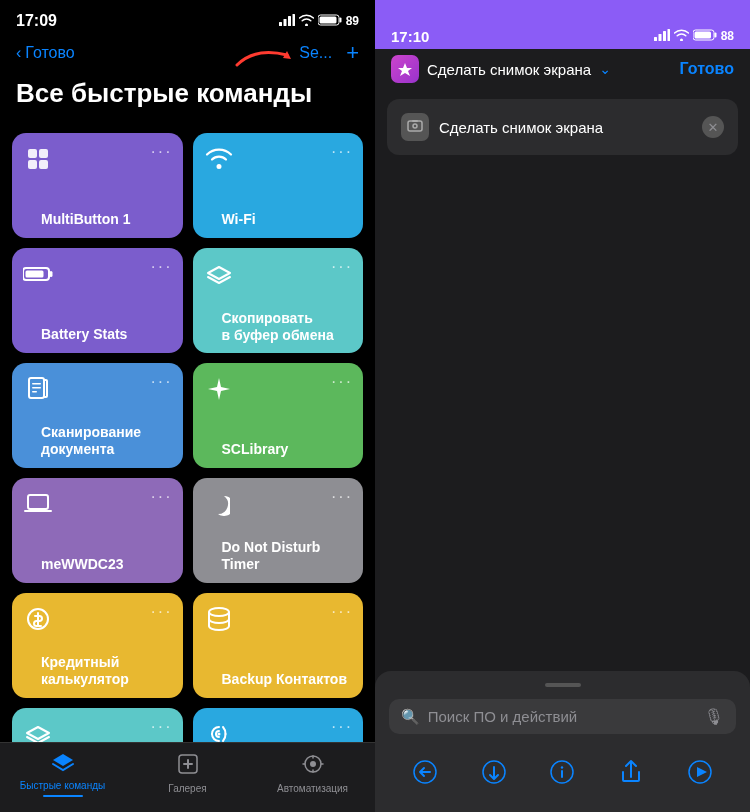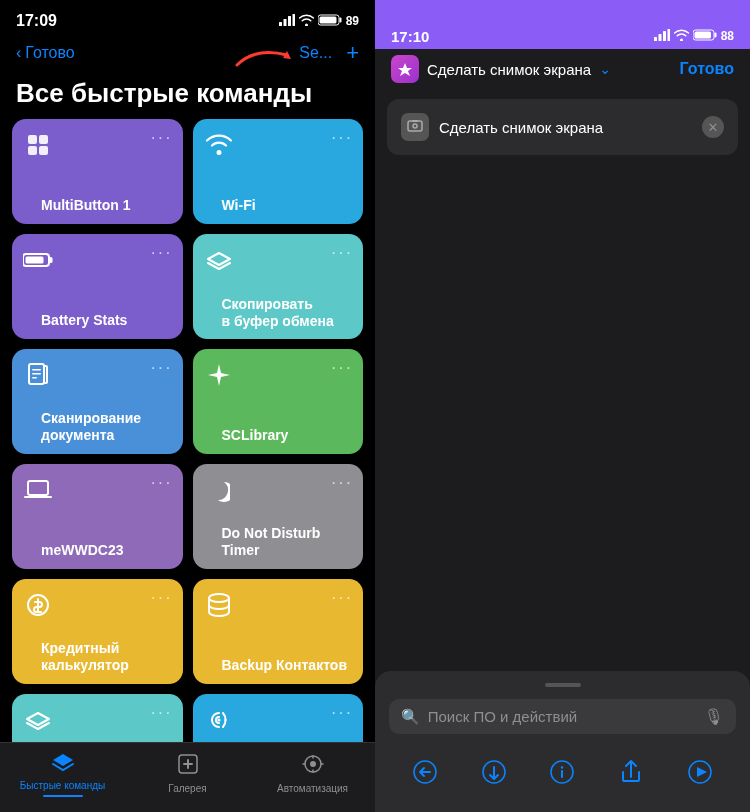--- a/index.html
+++ b/index.html
@@ -52,21 +52,21 @@
       align-items: center;
       gap: 14px;
       color: #0a84ff;
       font-size: 16px;
     }
 
     .page-title {
       color: #fff;
       font-size: 26px;
       font-weight: 700;
-      padding: 8px 16px 10px;
+      padding: 8px 16px 24px;
     }
 
     .shortcuts-grid {
       display: grid;
       grid-template-columns: 1fr 1fr;
       gap: 10px;
       padding: 0 12px;
       overflow-y: auto;
       flex: 1;
     }

